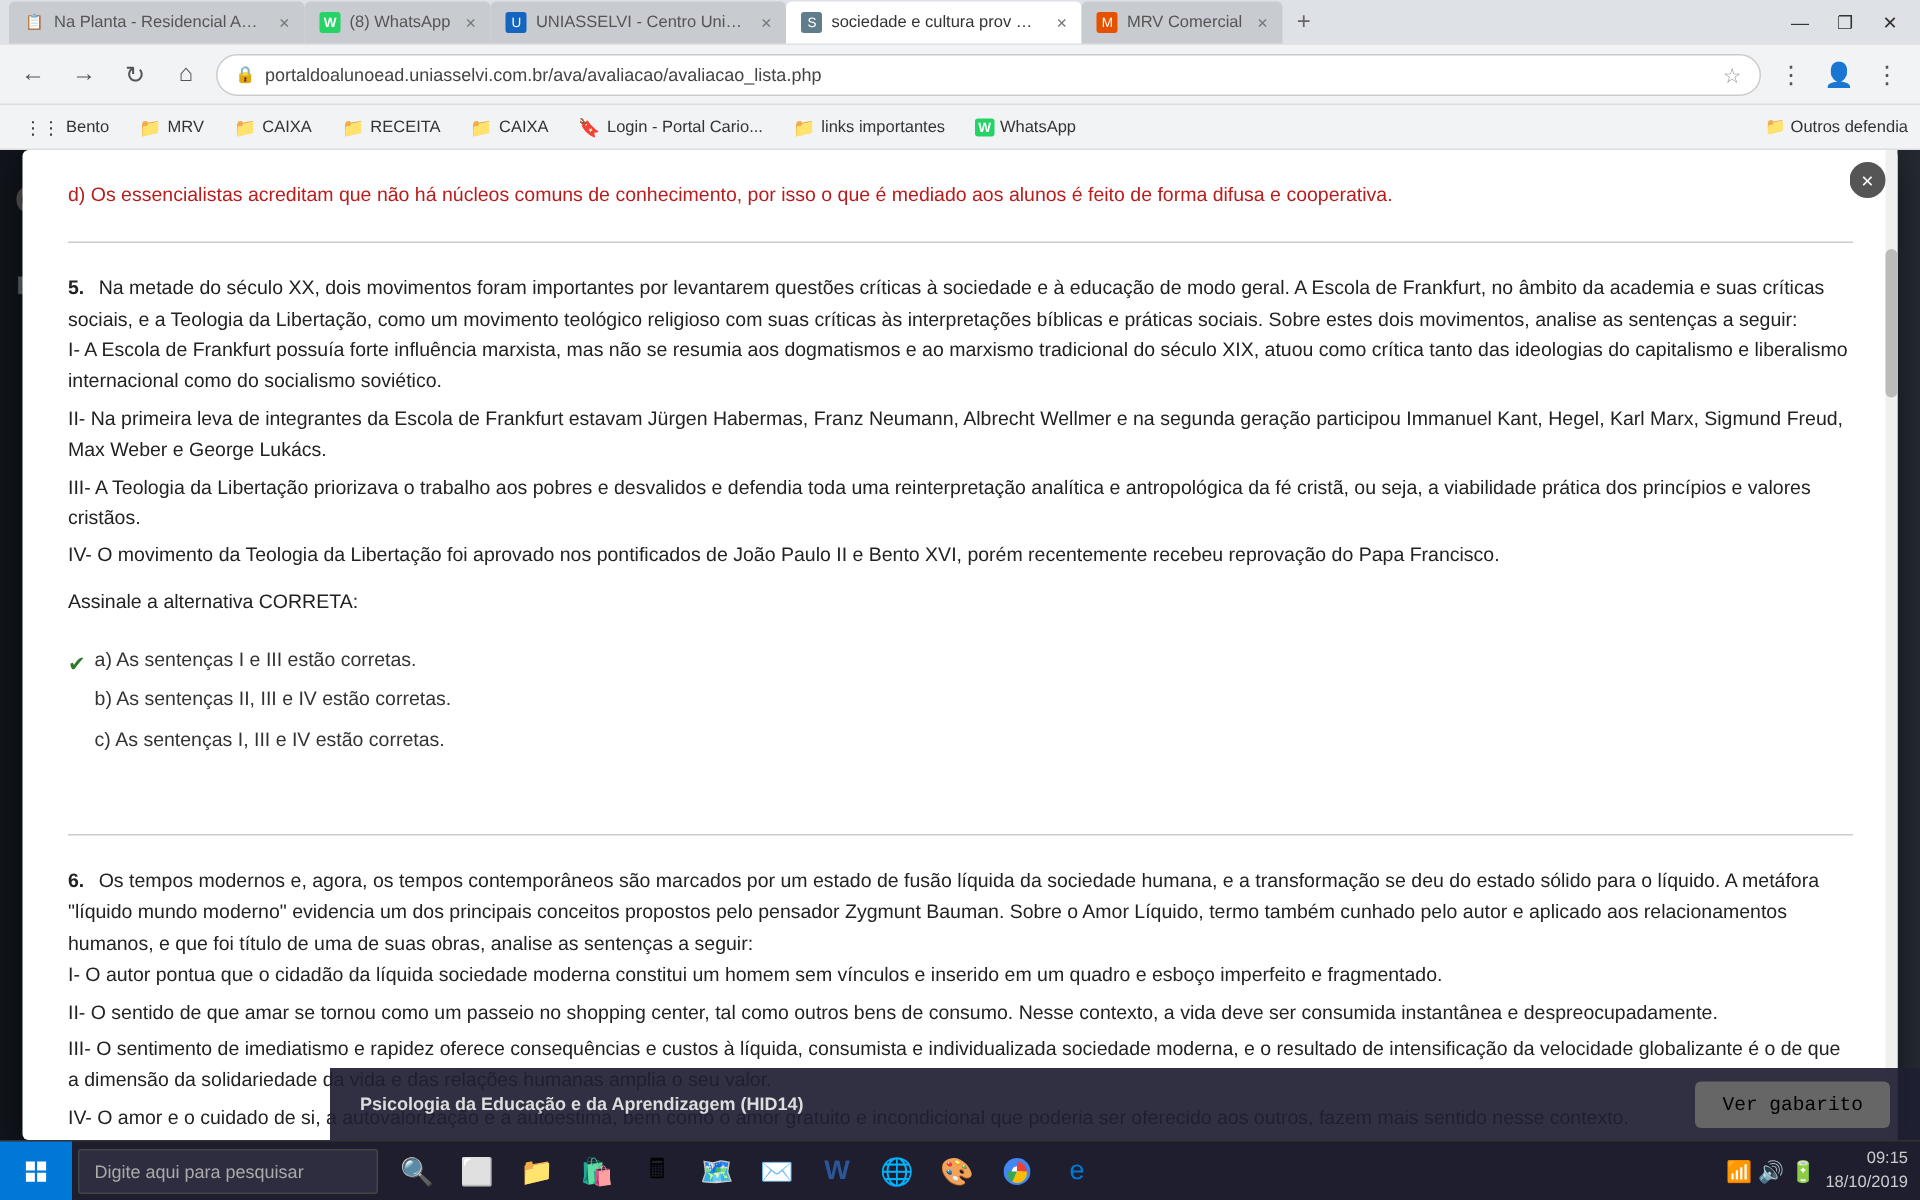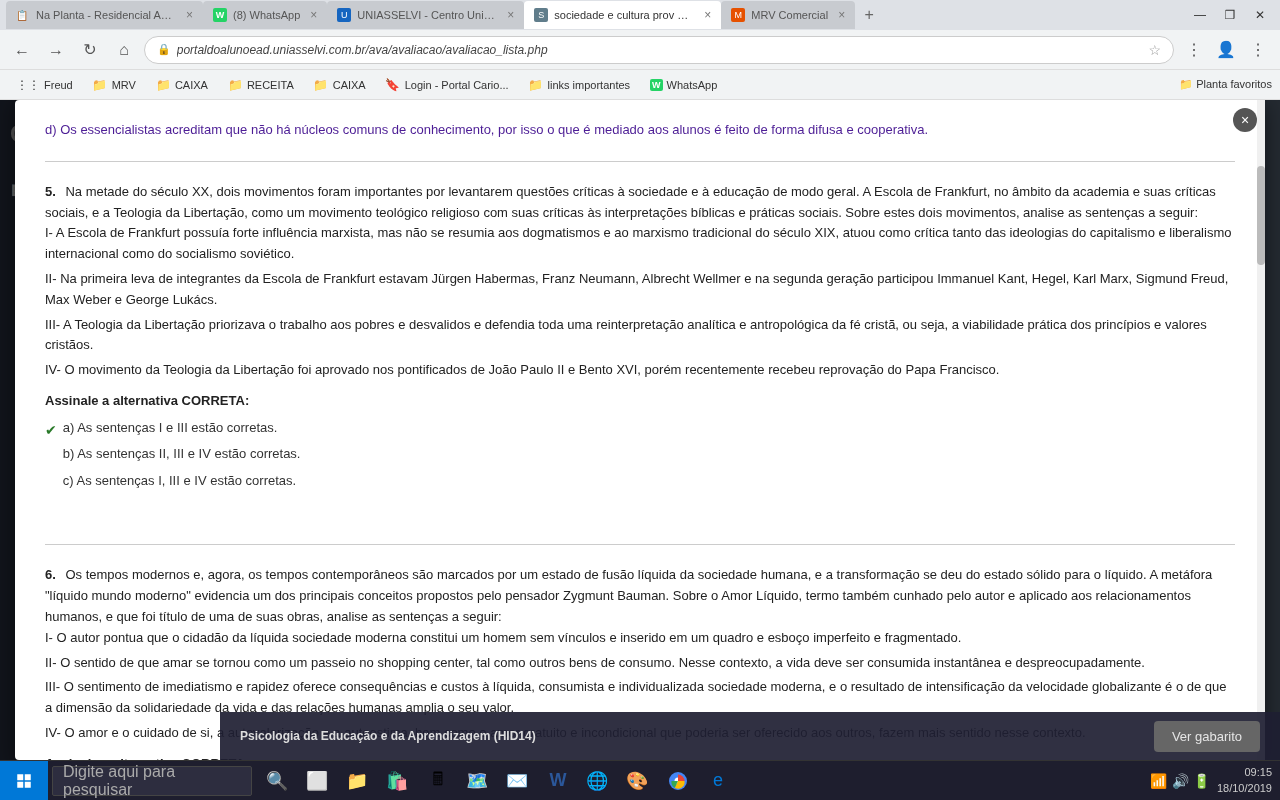--- a/index.html
+++ b/index.html
@@ -3,21 +3,21 @@
   <meta charset="utf-8">
   <style>
     * { margin: 0; padding: 0; box-sizing: border-box; }
     body { font-family: Arial, sans-serif; font-size: 12px; background: #1a1a2e; width: 1280px; height: 800px; overflow: hidden; position: relative; }
 
     
     .taskbar { position: absolute; bottom: 0; left: 0; width: 1280px; height: 40px; background: #1e1e2e; display: flex; align-items: center; border-top: 1px solid #333; z-index: 100; }
     .taskbar-start { width: 48px; height: 40px; background: #0078d7; display: flex; align-items: center; justify-content: center; cursor: pointer; }
     .taskbar-start svg { width: 18px; height: 18px; fill: white; }
     .taskbar-search { display: flex; align-items: center; background: #2d2d3f; border: 1px solid #444; border-radius: 2px; margin: 0 4px; padding: 4px 10px; width: 200px; height: 30px; }
-    .taskbar-search span { color: #aaa; font-size: 16px; }
+    .taskbar-search span { color: #aaa; font-size: 12px; }
     .taskbar-icons { display: flex; align-items: center; gap: 4px; margin-left: 4px; }
     .taskbar-icon { width: 36px; height: 36px; display: flex; align-items: center; justify-content: center; cursor: pointer; border-radius: 2px; }
     .taskbar-icon svg, .taskbar-icon span { font-size: 18px; }
     .taskbar-right { margin-left: auto; display: flex; align-items: center; gap: 6px; padding-right: 8px; }
     .taskbar-time { color: #ccc; font-size: 11px; text-align: right; line-height: 1.4; }
     .taskbar-tray { display: flex; align-items: center; gap: 4px; }
     .tray-icon { font-size: 14px; color: #ccc; cursor: pointer; }
 
     
     .browser { position: absolute; top: 0; left: 0; width: 1280px; height: 760px; background: #fff; display: flex; flex-direction: column; }
@@ -32,21 +32,21 @@
     .tab-close { font-size: 12px; color: #777; margin-left: 4px; cursor: pointer; flex-shrink: 0; }
     .tab-new { width: 28px; height: 28px; display: flex; align-items: center; justify-content: center; font-size: 16px; color: #666; cursor: pointer; }
     .titlebar-controls { margin-left: auto; display: flex; gap: 2px; }
     .win-btn { width: 28px; height: 22px; display: flex; align-items: center; justify-content: center; font-size: 12px; color: #333; cursor: pointer; border: none; background: none; }
 
     
     .navbar { height: 40px; background: #f1f3f4; display: flex; align-items: center; padding: 0 8px; gap: 6px; border-bottom: 1px solid #ddd; }
     .nav-btn { width: 28px; height: 28px; display: flex; align-items: center; justify-content: center; font-size: 16px; color: #555; cursor: pointer; border-radius: 50%; border: none; background: none; }
     .address-bar { flex: 1; height: 28px; background: #fff; border: 1px solid #ccc; border-radius: 14px; display: flex; align-items: center; padding: 0 12px; font-size: 12px; color: #333; gap: 6px; }
     .address-icon { font-size: 11px; color: #666; }
-    .address-text { flex: 1; font-size: 12px; color: #444; overflow: hidden; white-space: nowrap; font-style: italic; }
+    .address-text { flex: 1; font-size: 12px; color: #444; overflow: hidden; white-space: nowrap; }
     .star-btn { font-size: 14px; color: #999; cursor: pointer; }
     .nav-right { display: flex; align-items: center; gap: 4px; }
 
     
     .bookmarks { height: 30px; background: #f1f3f4; display: flex; align-items: center; padding: 0 8px; gap: 4px; border-bottom: 1px solid #ddd; overflow: hidden; }
     .bookmark-item { display: flex; align-items: center; gap: 4px; padding: 3px 8px; font-size: 11px; color: #333; cursor: pointer; border-radius: 3px; white-space: nowrap; }
     .bookmark-icon { font-size: 12px; }
     .bookmarks-end { margin-left: auto; font-size: 11px; color: #333; cursor: pointer; }
 
     
@@ -58,21 +58,21 @@
     
     .modal { position: absolute; top: 0; left: 15px; right: 15px; bottom: 0; background: #fff; z-index: 20; border-radius: 4px; display: flex; flex-direction: column; box-shadow: 0 4px 20px rgba(0,0,0,0.5); }
     .modal-close { position: absolute; top: 8px; right: 8px; width: 24px; height: 24px; background: #555; border-radius: 50%; display: flex; align-items: center; justify-content: center; color: #fff; font-size: 14px; cursor: pointer; z-index: 30; }
     .modal-body { flex: 1; overflow-y: auto; padding: 20px 30px; font-size: 13px; color: #222; line-height: 1.6; }
 
     
     .question-item { margin-bottom: 24px; }
     .question-number { font-weight: bold; margin-right: 6px; }
     .statements { margin-bottom: 10px; }
     .statement { margin-bottom: 4px; }
-    .alternatives-label { font-weight: bold; margin-bottom: 6px; }
+    .alternatives-label { font-weight: normal; margin-bottom: 18px; }
     .alternative { display: flex; align-items: flex-start; gap: 6px; margin-bottom: 3px; }
     .alt-check { color: #2a7a2a; font-size: 14px; margin-top: 1px; flex-shrink: 0; }
     .alt-text { color: #333; }
     .divider { border: none; border-top: 1px solid #ccc; margin: 20px 0; }
 
     
     .fav-green { background: #25d366; color: #fff; border-radius: 2px; padding: 1px 2px; font-size: 9px; font-weight: bold; }
     .fav-blue { background: #1565c0; color: #fff; border-radius: 2px; padding: 1px 2px; font-size: 9px; }
     .fav-orange { background: #e65100; color: #fff; border-radius: 2px; padding: 1px 2px; font-size: 9px; }
     .fav-gray { background: #607d8b; color: #fff; border-radius: 2px; padding: 1px 2px; font-size: 9px; }
@@ -134,21 +134,21 @@
     <div class="nav-right">
       <button class="nav-btn">⋮</button>
       <button class="nav-btn">👤</button>
       <button class="nav-btn">⋮</button>
     </div>
   </div>
 
   <div class="bookmarks">
     <div class="bookmark-item">
       <span class="bookmark-icon">⋮⋮</span>
-      <span>Freud</span>
+      <span>Bento</span>
     </div>
     <div class="bookmark-item">
       <span class="bookmark-icon">📁</span>
       <span>MRV</span>
     </div>
     <div class="bookmark-item">
       <span class="bookmark-icon">📁</span>
       <span>CAIXA</span>
     </div>
     <div class="bookmark-item">
@@ -166,21 +166,21 @@
     <div class="bookmark-item">
       <span class="bookmark-icon">📁</span>
       <span>links importantes</span>
     </div>
     <div class="bookmark-item">
       <span class="bookmark-icon fav-green">W</span>
       <span>WhatsApp</span>
     </div>
     <div class="bookmarks-end">
       <span>📁</span>
-      <span>Planta favoritos</span>
+      <span>Outros defendia</span>
     </div>
   </div>
 
   <div class="content" style="position:relative; flex:1;">
 
     <div style="position:absolute; top:0; left:0; right:0; bottom:0; background:#5a6a7a; display:flex; flex-direction:column;">
 
       <div style="position:absolute; left:0; top:0; bottom:0; width:220px; background:#2c3244;">
         <div style="color:#ccc; padding:20px 10px; font-size:24px; font-weight:bold;">C</div>
         <div style="color:#bbb; font-size:11px; padding:10px; display:flex; align-items:center; gap:6px; cursor:pointer;">
@@ -193,21 +193,21 @@
     <div class="modal-overlay"></div>
 
     <div class="modal">
 
       <div class="modal-close">
         <span>×</span>
       </div>
 
       <div class="modal-body" id="modal-body">
 
-        <p style="margin-bottom:16px; color:#4c1d95;">d)  Os essencialistas acreditam que não há núcleos comuns de conhecimento, por isso o que é mediado aos alunos é feito de forma difusa e cooperativa.</p>
+        <p style="margin-bottom:16px; color:#b91c1c;">d)  Os essencialistas acreditam que não há núcleos comuns de conhecimento, por isso o que é mediado aos alunos é feito de forma difusa e cooperativa.</p>
 
         <hr class="divider">
 
         <div class="question-item">
           <p>
             <span class="question-number">5.</span>
             <span>Na metade do século XX, dois movimentos foram importantes por levantarem questões críticas à sociedade e à educação de modo geral. A Escola de Frankfurt, no âmbito da academia e suas críticas sociais, e a Teologia da Libertação, como um movimento teológico religioso com suas críticas às interpretações bíblicas e práticas sociais. Sobre estes dois movimentos, analise as sentenças a seguir:</span>
           </p>
           <div class="statements">
             <p class="statement">I- A Escola de Frankfurt possuía forte influência marxista, mas não se resumia aos dogmatismos e ao marxismo tradicional do século XIX, atuou como crítica tanto das ideologias do capitalismo e liberalismo internacional como do socialismo soviético.</p>
@@ -263,21 +263,21 @@
 
       <div style="position:absolute; right:0; top:0; bottom:0; width:8px; background:#f0f0f0;">
         <div style="position:absolute; top:10%; width:8px; height:15%; background:#bbb; border-radius:4px;"></div>
       </div>
     </div>
 
     <div style="position:absolute; bottom:0; left:220px; right:0; height:48px; background:rgba(30,30,50,0.92); display:flex; align-items:center; padding:0 20px; gap:10px; z-index:25;">
       <div style="display:flex; flex-direction:column; flex:1;">
         <span style="color:#ddd; font-size:12px; font-weight:bold;">Psicologia da Educação e da Aprendizagem (HID14)</span>
       </div>
-      <button style="background:#666; color:#e5e5e5; border:none; padding:8px 18px; border-radius:4px; font-size:13px; cursor:pointer;">Ver gabarito</button>
+      <button style="background:#666; color:#000000; border:none; padding:8px 18px; border-radius:4px; font-size:13px; cursor:pointer;font-family:Liberation Mono, monospace;">Ver gabarito</button>
     </div>
 
   </div>
 
 </div>
 
 <div class="taskbar">
   <div class="taskbar-start">
     <svg viewBox="0 0 24 24">
         <path d="M3 3h8v8H3zm10 0h8v8h-8zM3 13h8v8H3zm10 0h8v8h-8z"></path>

